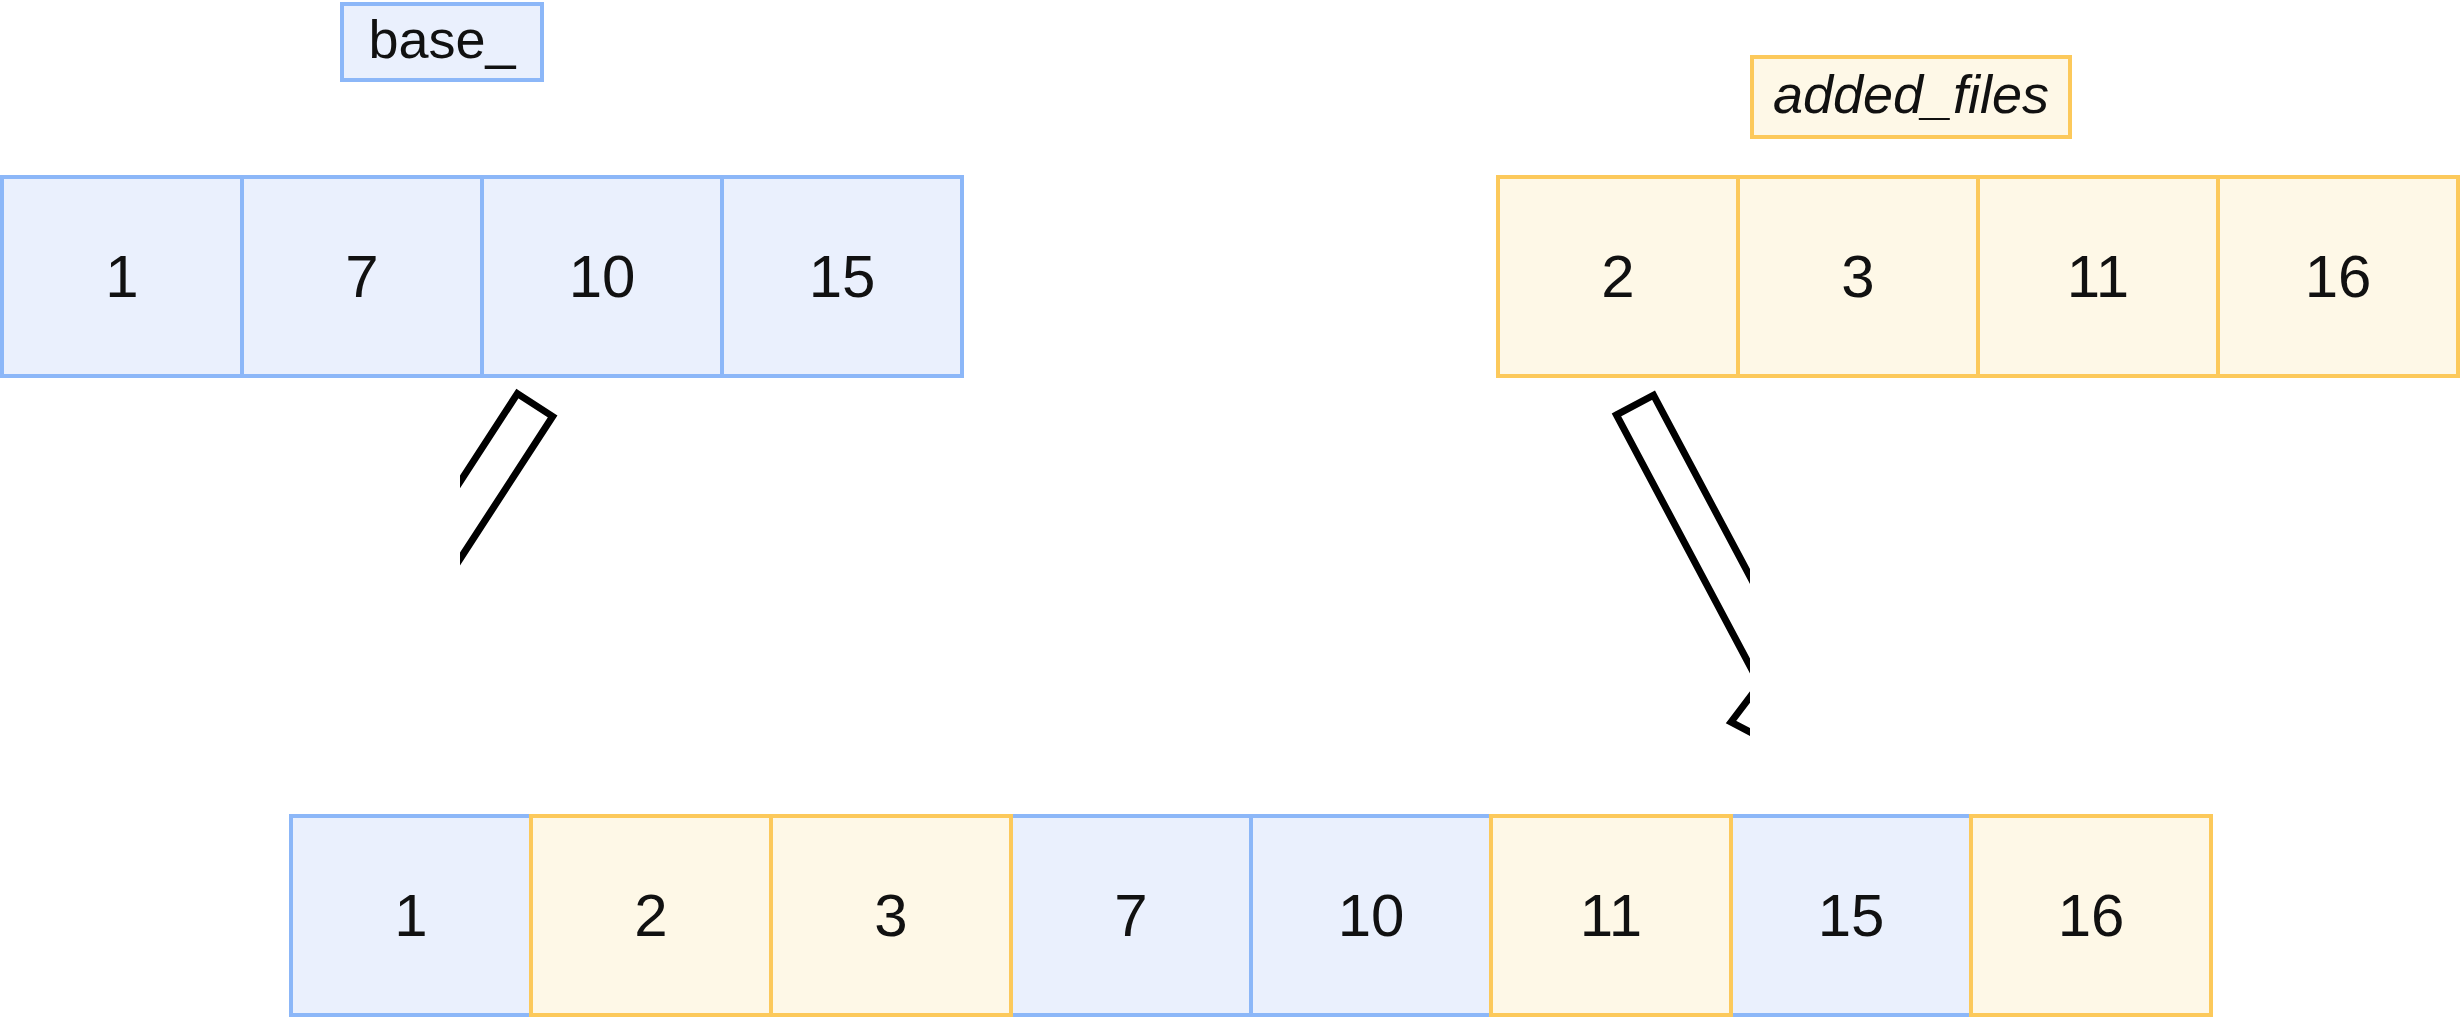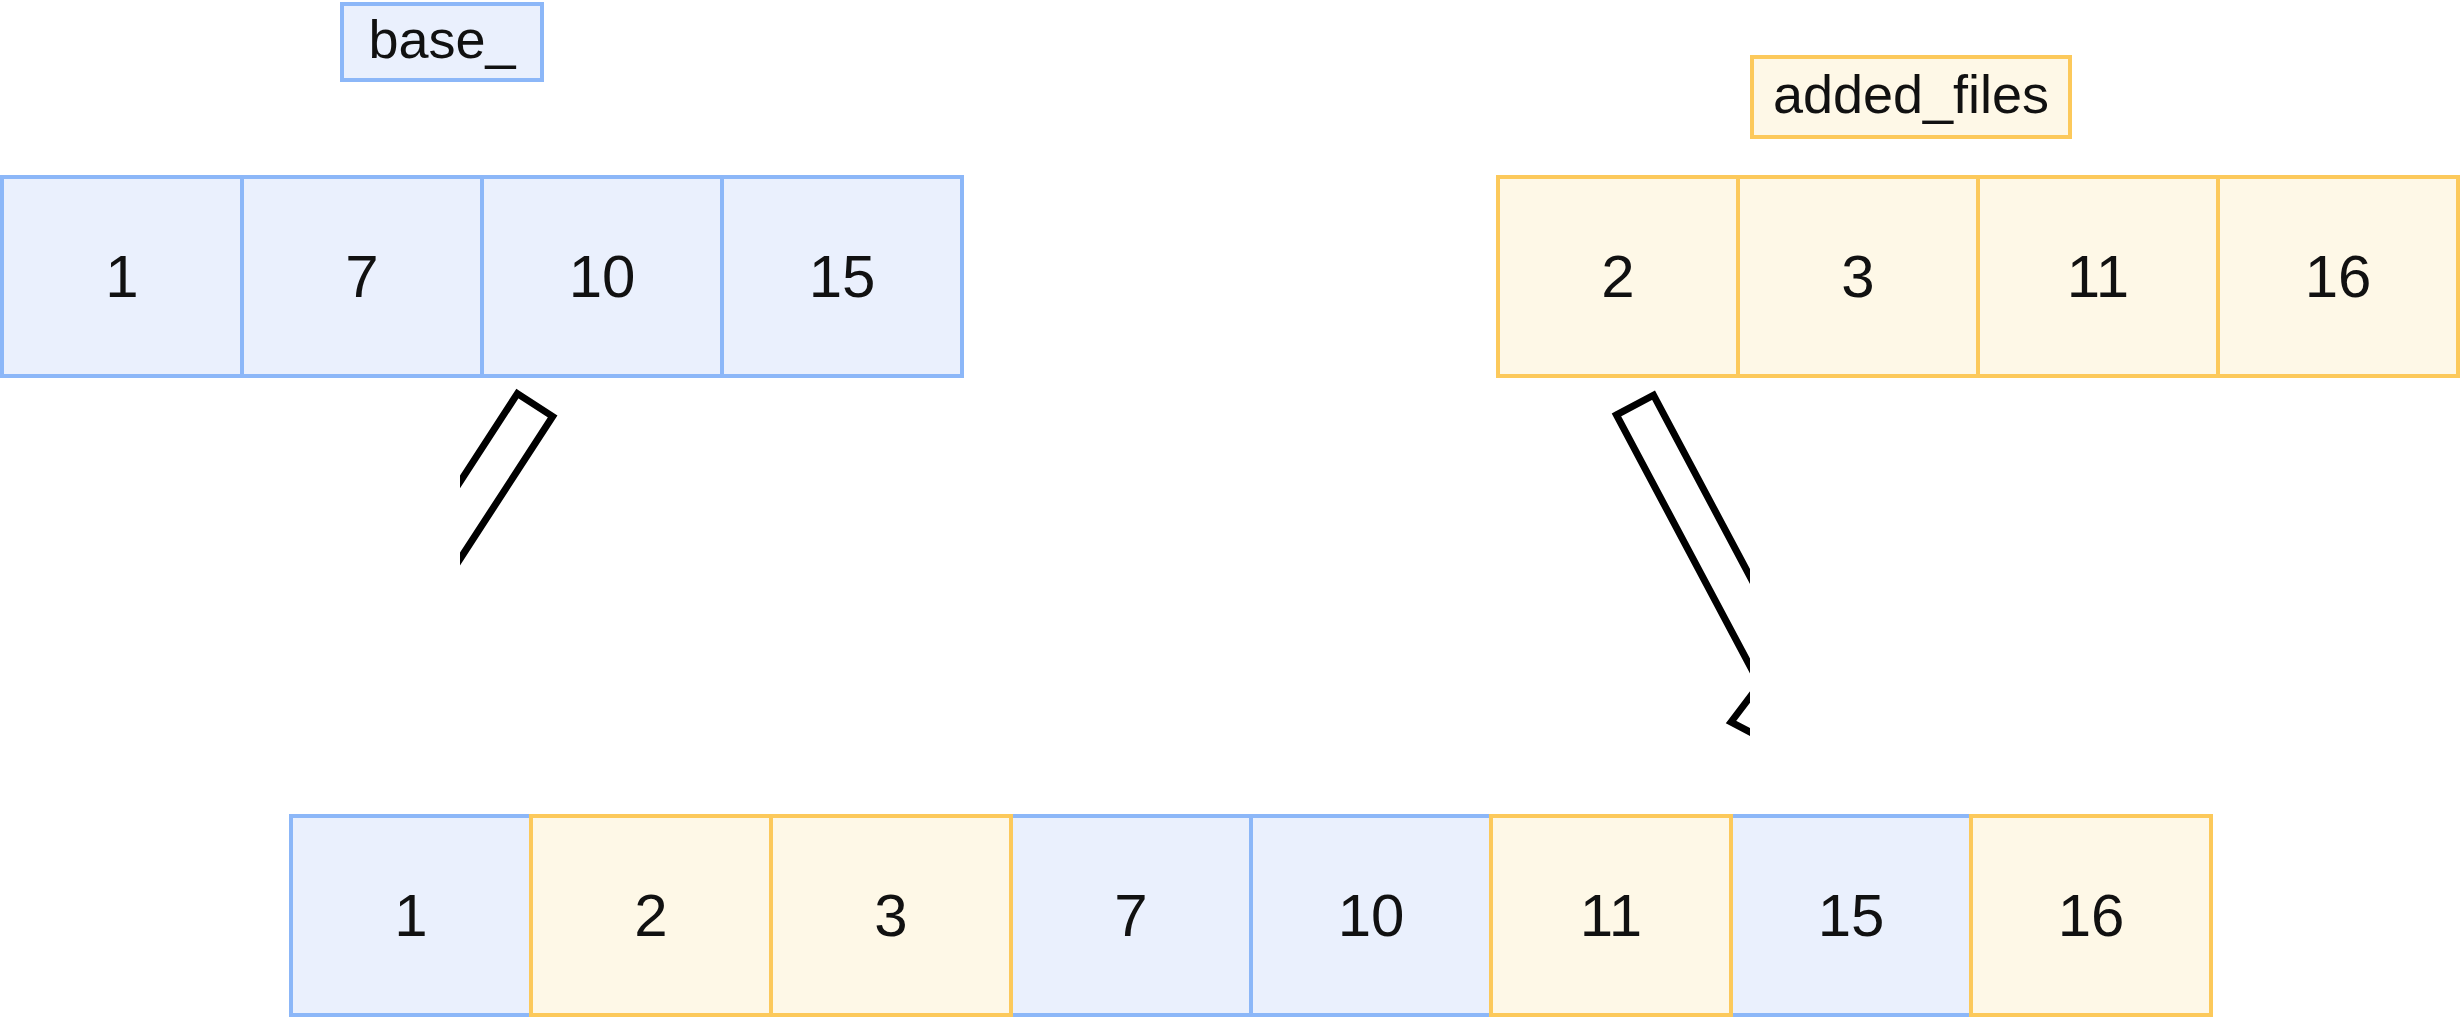--- a/index.html
+++ b/index.html
@@ -34,21 +34,21 @@
     align-items: center;
     justify-content: center;
     border: 4px solid;
     font-size: 54px;
     line-height: 1;
     padding-bottom: 6px;
   }
   .label-box[data-source="base"]  { background: var(--base-fill);  border-color: var(--base-border); }
   .label-box[data-source="added"] { background: var(--added-fill); border-color: var(--added-border); }
   #base-label  { left: 340px;  top: 2px;  width: 204px; height: 80px; }
-  #added-label { left: 1750px; top: 55px; width: 322px; height: 84px; }
+  #added-label { left: 1750px; top: 55px; width: 322px; height: 84px; font-style: italic; }
 
   
   .array-row {
     position: absolute;
     display: flex;
     height: 203px;
   }
   #base-row   { left: 0px;    top: 175px; }
   #added-row  { left: 1496px; top: 175px; }
   #merged-row { left: 289px;  top: 814px; }

